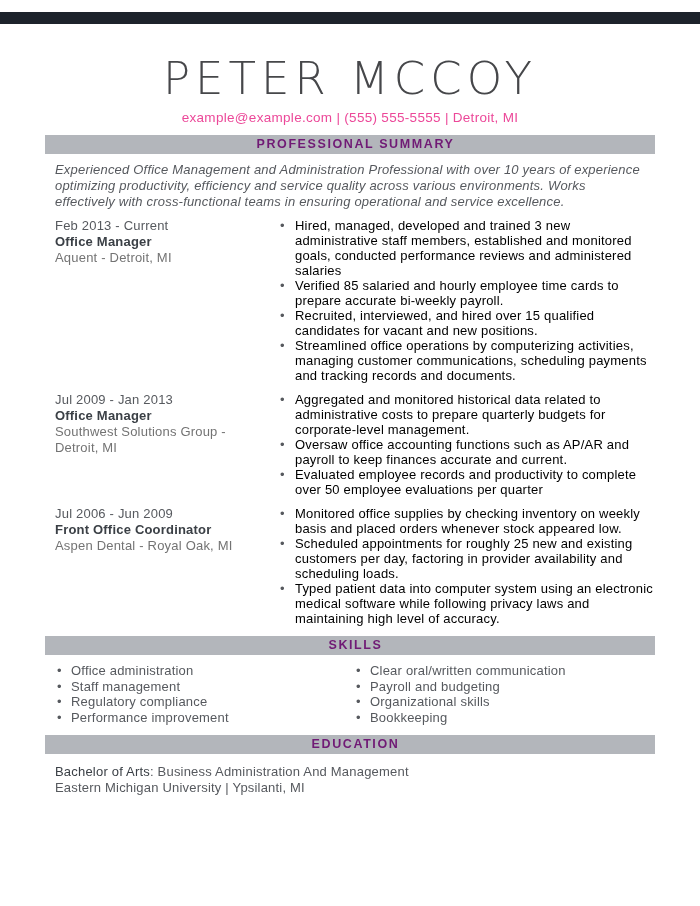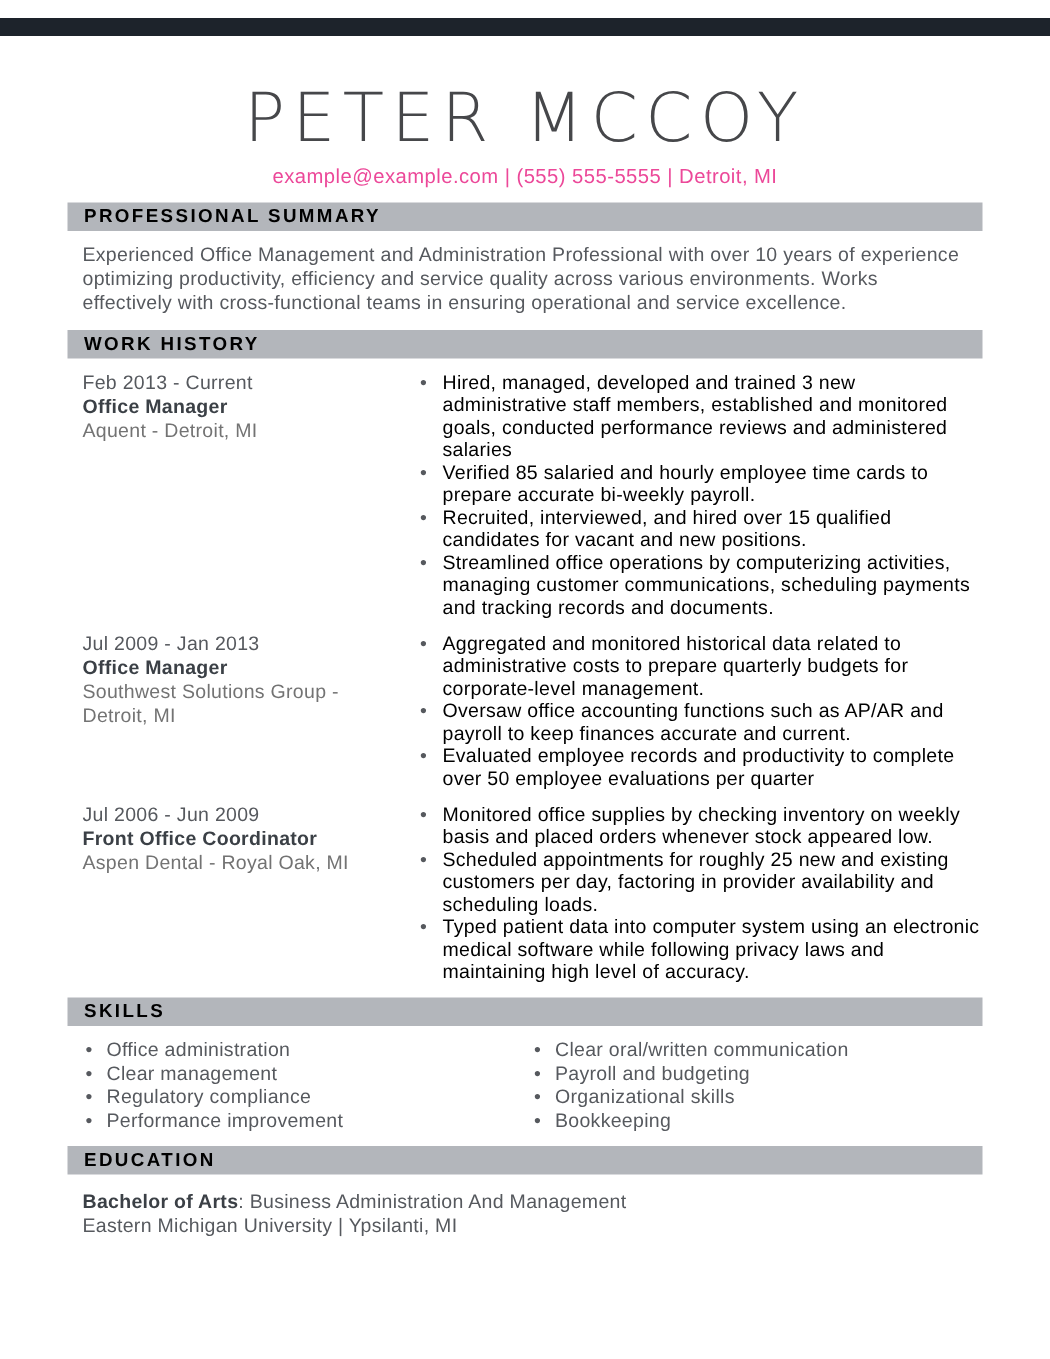--- a/index.html
+++ b/index.html
@@ -44,28 +44,30 @@
   }
   .section-bar {
     margin: 10px 45px 0 45px;
     height: 19px;
     line-height: 19px;
     background: #b3b6bb;
     padding-left: 11px;
     font-size: 12.5px;
     font-weight: 700;
     letter-spacing: 1.6px;
-    color: #000000;
+    color: #701a75;
+    text-align: center;
   }
   .summary-text {
     margin: 8px 55px 0 55px;
     font-size: 13px;
     line-height: 16px;
     letter-spacing: 0.2px;
     color: #56595e;
+    font-style: italic;
   }
   .jobs { margin: 8px 45px 0 55px; }
   .job { display: flex; align-items: flex-start; }
   .job + .job { margin-top: 9px; }
   .job-left {
     width: 210px;
     margin-right: 13px;
     flex: none;
     font-size: 13px;
     line-height: 16px;
@@ -108,38 +110,37 @@
   }
   .skills-left { width: 299px; flex: none; }
   .skills-right { flex: 1; }
   .education {
     margin: 10px 45px 0 55px;
     font-size: 13px;
     line-height: 16px;
     letter-spacing: 0.2px;
     color: #56595e;
   }
-  .edu-degree { font-weight: 700; color: #3b4046; }
+  .edu-degree { font-weight: 400; color: #3b4046; }
 </style>
 </head>
 <body>
 
 <div class="page">
 
   <div class="accent-bar"></div>
 
   <header>
     <h1 class="name">PETER MCCOY</h1>
     <div class="contact">example@example.com | (555) 555-5555 | Detroit, MI</div>
   </header>
 
   <div class="section-bar">PROFESSIONAL SUMMARY</div>
   <p class="summary-text">Experienced Office Management and Administration Professional with over 10 years of experience optimizing productivity, efficiency and service quality across various environments. Works effectively with cross-functional teams in ensuring operational and service excellence.</p>
 
-  <div class="section-bar">WORK HISTORY</div>
 
   <div class="jobs">
 
     <div class="job">
       <div class="job-left">
         <div class="job-dates">Feb 2013 - Current</div>
         <div class="job-title">Office Manager</div>
         <div class="job-company">Aquent - Detroit, MI</div>
       </div>
       <ul class="bullets">
@@ -176,21 +177,21 @@
       </ul>
     </div>
 
   </div>
 
   <div class="section-bar">SKILLS</div>
 
   <div class="skills-row">
     <ul class="skills skills-left">
       <li>Office administration</li>
-      <li>Clear management</li>
+      <li>Staff management</li>
       <li>Regulatory compliance</li>
       <li>Performance improvement</li>
     </ul>
     <ul class="skills skills-right">
       <li>Clear oral/written communication</li>
       <li>Payroll and budgeting</li>
       <li>Organizational skills</li>
       <li>Bookkeeping</li>
     </ul>
   </div>

